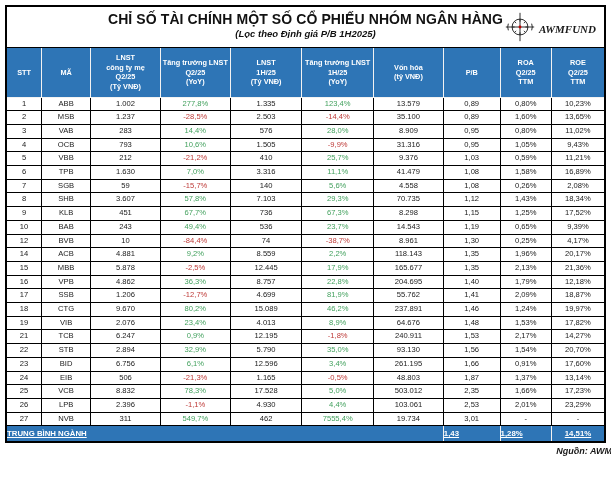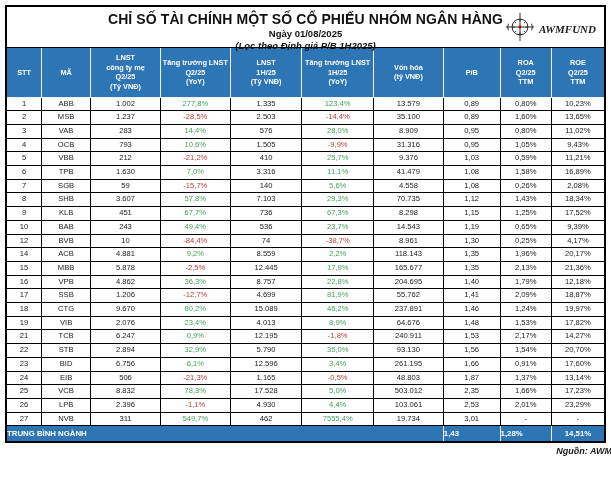--- a/index.html
+++ b/index.html
@@ -82,20 +82,21 @@
   td.neg { color: #BE3B38; }
   tr.summary-row td {
     background: #2E75B6;
     color: #fff;
     font-weight: bold;
     font-size: 7.8px;
     height: 15px;
     line-height: 15px;
     border: 1px solid #f2f2f2;
     border-bottom: none;
+    text-decoration: underline;
   }
   tr.summary-row td:first-child { border-left: none; }
   tr.summary-row td:last-child { border-right: none; text-align: center; }
   
   .footer {
     width: 606px;
     text-align: right;
     font-size: 9px;
     font-weight: bold;
     font-style: italic;
@@ -104,21 +105,20 @@
     margin-left: 28px;
   }
 </style>
 </head>
 <body>
 
 <div class="frame">
 
   <div class="title-block">
     <div class="title-main">CHỈ SỐ TÀI CHÍNH MỘT SỐ CỔ PHIẾU NHÓM NGÂN HÀNG</div>
-    <div class="title-date">Ngày 01/08/2025</div>
     <div class="title-filter">(Lọc theo Định giá P/B 1H2025)</div>
 
     <div class="logo">
       <span>
         <svg width="30" height="30" viewBox="0 0 36 36">
           <g stroke="#1a1a1a" stroke-width="1.1" fill="none">
             <line x1="18" y1="1" x2="18" y2="35"></line>
             <line x1="1" y1="18" x2="35" y2="18"></line>
             <path d="M4 14 q-1.5 4 0 8"></path>
             <path d="M32 14 q1.5 4 0 8"></path>

